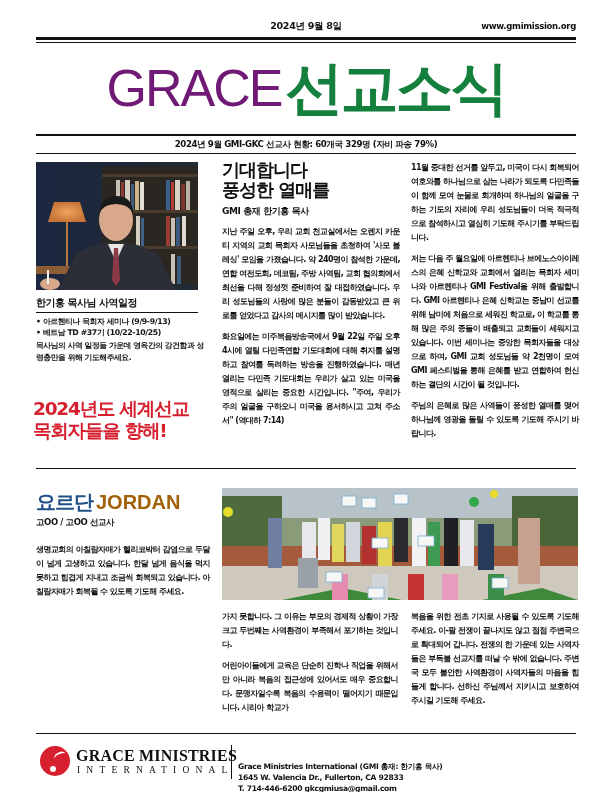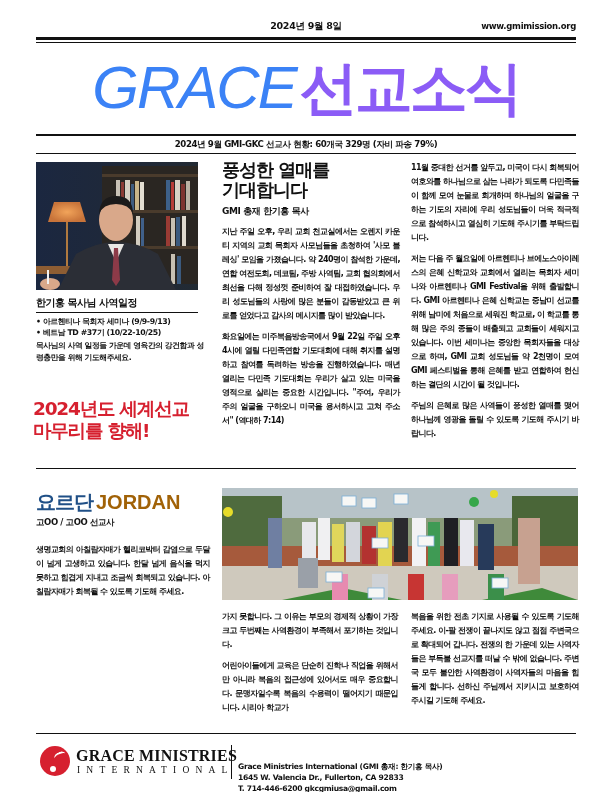--- a/index.html
+++ b/index.html
@@ -7,22 +7,22 @@
     body { position: relative; font-family: "DejaVu Sans", sans-serif; color: #111; }
 
     .abs { position: absolute; }
 
     
     .top-date { left: 0; width: 612px; top: 20px; text-align: center; font-size: 9.5px; font-weight: bold; letter-spacing: -0.3px; }
     .top-url { right: 36px; top: 21px; font-size: 8.5px; font-weight: bold; letter-spacing: -0.3px; }
     .rule-thick { left: 36px; width: 540px; top: 37px; height: 3px; background: #111; }
     .rule-thin  { left: 36px; width: 540px; top: 42px; height: 1px; background: #111; }
     .masthead { left: 0; width: 612px; top: 53px; text-align: center; white-space: nowrap; height: 70px; }
-    .masthead .grace { font-family: "Liberation Sans", sans-serif; font-size: 60px; color: #3b82f6; letter-spacing: -2px; font-weight: normal; vertical-align: top; line-height: 70px; font-style: italic; }
-    .masthead .ko { font-family: "DejaVu Sans", sans-serif; font-weight: bold; font-size: 58px; color: #8b5cf6; letter-spacing: -3px; line-height: 70px; vertical-align: top; margin-left: 4px; }
+    .masthead .grace { font-family: "Liberation Sans", sans-serif; font-size: 52px; color: #701a75; letter-spacing: -2px; font-weight: normal; vertical-align: top; line-height: 70px; }
+    .masthead .ko { font-family: "DejaVu Sans", sans-serif; font-weight: bold; font-size: 58px; color: #15803d; letter-spacing: -3px; line-height: 70px; vertical-align: top; margin-left: 4px; }
     .rule-mid { left: 36px; width: 540px; top: 134px; height: 2px; background: #111; }
     .stats-line { left: 0; width: 612px; top: 139px; text-align: center; font-size: 8.6px; font-weight: bold; letter-spacing: -0.4px; }
     .rule-mid2 { left: 36px; width: 540px; top: 153px; height: 1px; background: #111; }
 
     
     .photo-pastor { left: 36px; top: 162px; width: 162px; height: 128px; overflow: hidden; background: #1d2838; }
     .schedule-title { left: 36px; top: 296px; font-size: 10px; font-weight: bold; letter-spacing: -0.5px; }
     .schedule-rule { left: 36px; top: 312px; width: 162px; height: 1px; background: #111; }
     .schedule-list { left: 36px; top: 316px; width: 170px; font-size: 7.8px; font-weight: bold; line-height: 11px; letter-spacing: -0.4px; }
     .schedule-note { left: 36px; top: 340px; width: 170px; font-size: 7.8px; font-weight: bold; line-height: 11.5px; letter-spacing: -0.45px; }
@@ -137,26 +137,26 @@
 <div class="abs schedule-title">한기홍 목사님 사역일정</div>
 <div class="abs schedule-rule"></div>
 <div class="abs schedule-list">
   <div>• 아르헨티나 목회자 세미나 (9/9-9/13)</div>
   <div>• 베트남 TD #37기 (10/22-10/25)</div>
 </div>
 <div class="abs schedule-note">목사님의 사역 일정들 가운데 영육간의 강건함과 성령충만을 위해 기도해주세요.</div>
 
 <div class="abs red-banner">
   <div>2024년도 세계선교</div>
-  <div>마무리를 향해!</div>
+  <div>목회자들을 향해!</div>
 </div>
 
 <div class="abs art-title">
+  <div>기대합니다</div>
   <div>풍성한 열매를</div>
-  <div>기대합니다</div>
 </div>
 <div class="abs art-byline">GMI 총재 한기홍 목사</div>
 
 <div class="abs mid-col body-text" style="top: 225px;">
   <p class="p-gap">지난 주일 오후, 우리 교회 천교실에서는 오렌지 카운티 지역의 교회 목회자 사모님들을 초청하여 '사모 블레싱' 모임을 가졌습니다. 약 240명이 참석한 가운데, 연합 여전도회, 데코팀, 주방 사역팀, 교회 협의회에서 최선을 다해 정성껏 준비하여 잘 대접하였습니다. 우리 성도님들의 사랑에 많은 분들이 감동받았고 큰 위로를 얻었다고 감사의 메시지를 많이 받았습니다.</p>
   <p>화요일에는 미주복음방송국에서 9월 22일 주일 오후 4시에 열릴 다민족연합 기도대회에 대해 취지를 설명하고 참여를 독려하는 방송을 진행하였습니다. 매년 열리는 다민족 기도대회는 우리가 살고 있는 미국을 영적으로 살리는 중요한 시간입니다. "주여, 우리가 주의 얼굴을 구하오니 미국을 용서하시고 고쳐 주소서" (역대하 7:14)</p>
 </div>
 
 <div class="abs right-col body-text" style="top: 161px;">
   <p class="p-gap">11월 중대한 선거를 앞두고, 미국이 다시 회복되어 여호와를 하나님으로 삼는 나라가 되도록 다민족들이 함께 모여 눈물로 회개하며 하나님의 얼굴을 구하는 기도의 자리에 우리 성도님들이 더욱 적극적으로 참석하시고 열심히 기도해 주시기를 부탁드립니다.</p>

